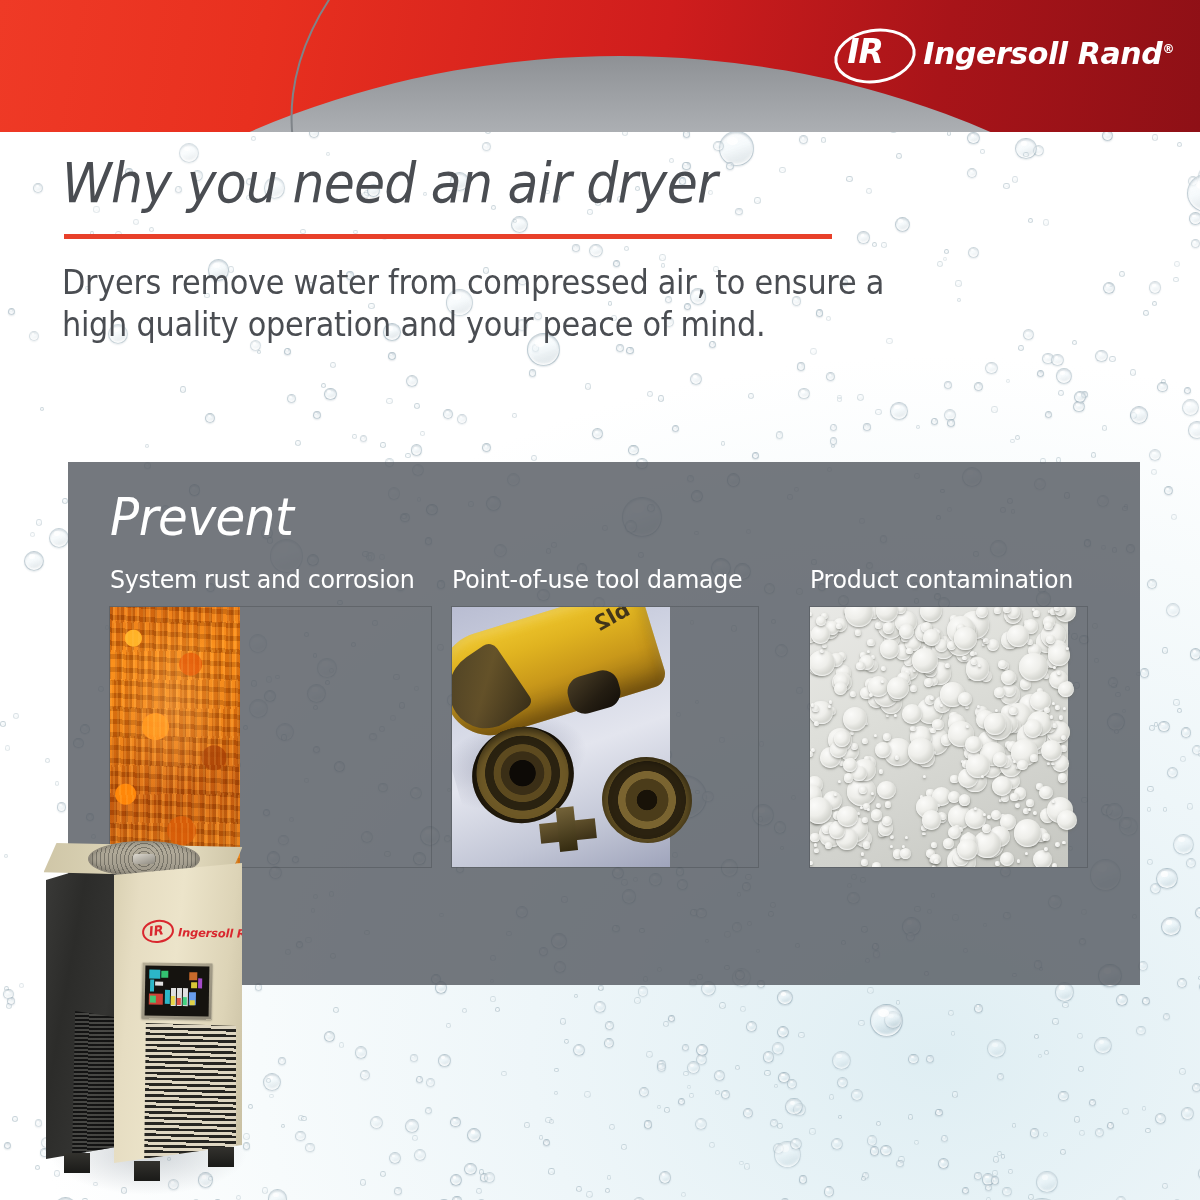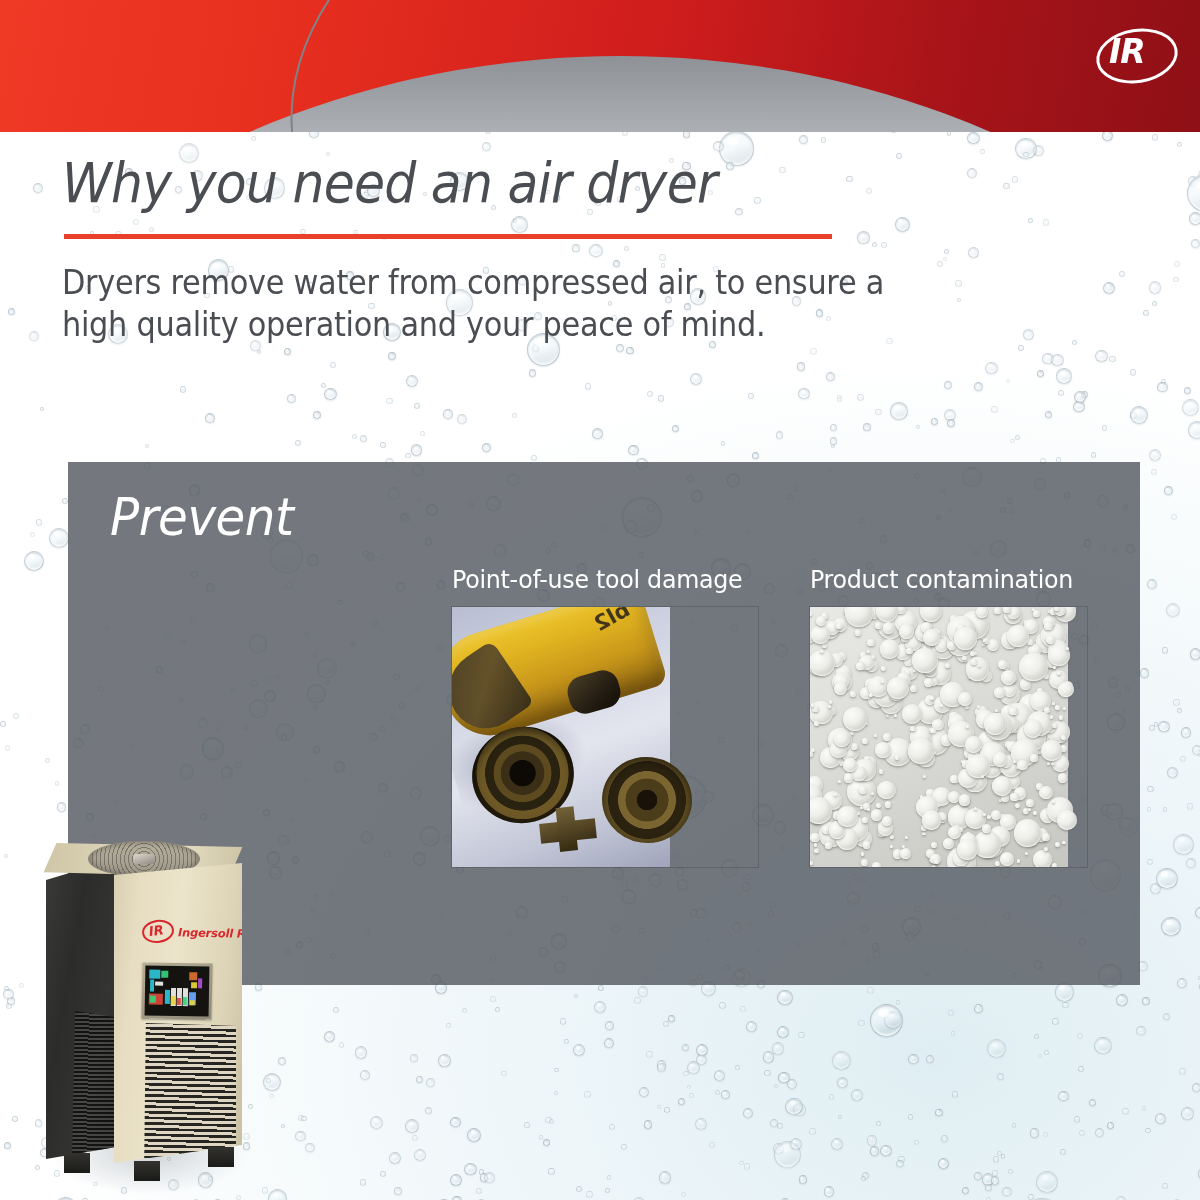--- a/index.html
+++ b/index.html
@@ -1217,32 +1217,39 @@
   <div class="header">
     <div class="header-red"></div>
     <div class="swoosh-gray"></div>
     <div class="swoosh-line"></div>
 
     <div class="logo">
       <div class="logo-mark">
         <div class="logo-oval"></div>
         <div class="logo-ir">IR</div>
       </div>
+      <div class="logo-text"><span>Ingersoll Rand</span><span class="logo-reg">®</span></div>
     </div>
   </div>
 
   <div class="headline">Why you need an air dryer</div>
   <div class="rule"></div>
   <div class="subhead">Dryers remove water from compressed air, to ensure a high quality operation and your peace of mind.</div>
 
   <div class="panel">
     <div class="panel-title">Prevent</div>
 
     <div class="cards">
 
+      <div class="card c0">
+        <div class="card-label">System rust and corrosion</div>
+        <div class="card-img">
+          <div class="tex-rust"></div>
+        </div>
+      </div>
 
       <div class="card c1">
         <div class="card-label">Point-of-use tool damage</div>
         <div class="card-img">
           <div class="tex-tool">
             <div class="tool-shadow"></div>
             <div class="tool-body">
               <div class="tool-scuff"></div>
               <div class="tool-mark">bl2</div>
             </div>

